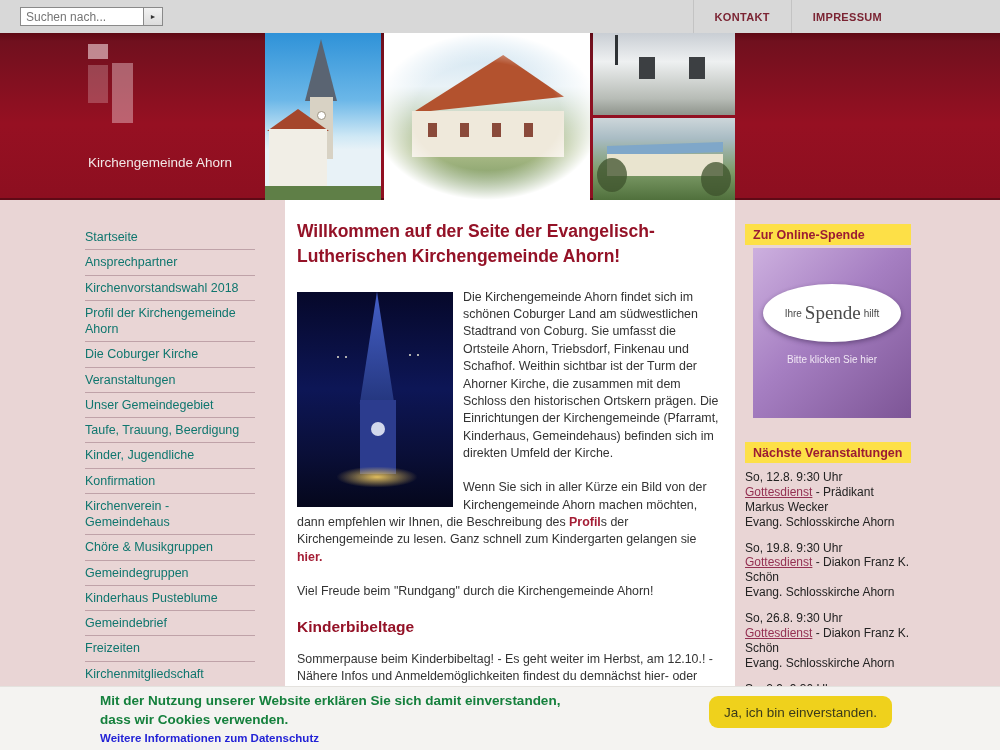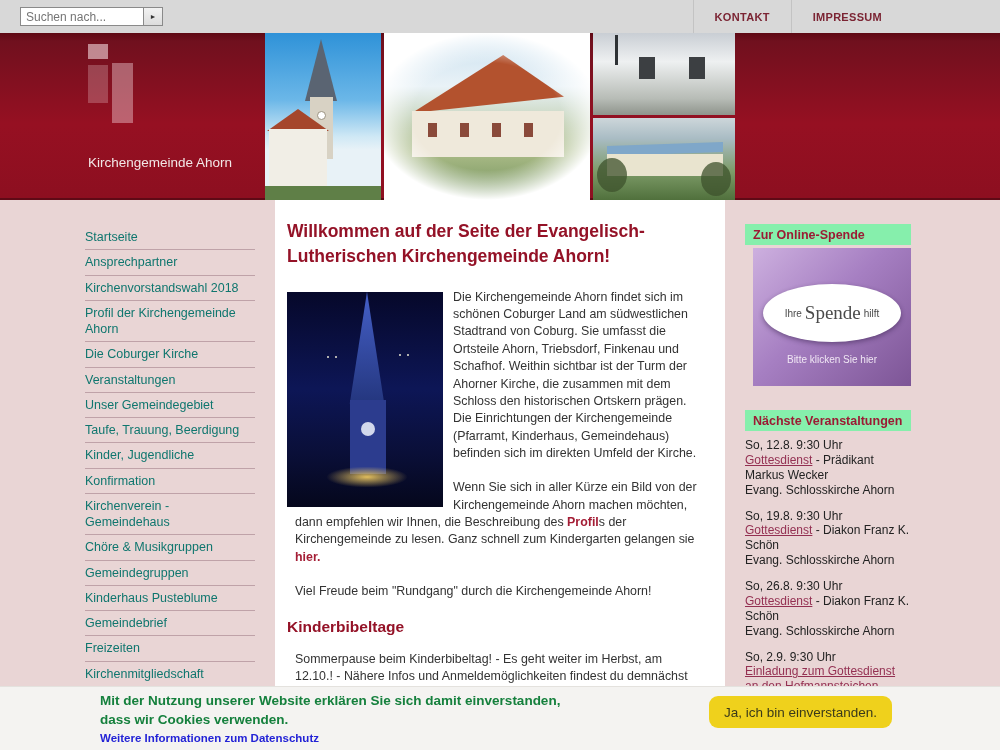--- a/index.html
+++ b/index.html
@@ -50,38 +50,38 @@
   .prb-roof { position:absolute; left:14px; top:26px; width:116px; height:10px; background:#7fa7c9; transform:skewY(-2deg); }
   .prb-wall { position:absolute; left:14px; top:36px; width:116px; height:22px; background:#e9e4cf; }
   .prb-tree { position:absolute; width:30px; height:34px; border-radius:50%; background:rgba(62,82,44,.75); }
 
   
   .sidebar { position:absolute; left:85px; top:225px; width:170px; z-index:2; }
   .side-item { display:block; padding:4px 0 4px; border-bottom:1px solid #bfa2a8; color:#0f766e; font-size:12.5px; line-height:1.3; cursor:pointer; }
   .sidebar-footer { text-align:center; font-weight:bold; color:#2e2e2e; font-size:13px; margin-top:25px; }
 
   
-  .main-col { position:absolute; left:275px; top:200px; width:450px; height:550px; background:#fff; padding:19px 15px 0 12px; z-index:1; }
+  .main-col { position:absolute; left:285px; top:200px; width:450px; height:550px; background:#fff; padding:19px 15px 0 12px; z-index:1; }
   .main-col h1 { font-size:17.5px; color:#941227; margin:0 0 19px; line-height:1.45; font-weight:bold; }
   .main-col h2 { font-size:15.5px; color:#941227; margin:14px 0 15px; font-weight:bold; }
-  p.body { font-size:12.4px; color:#333; line-height:1.4; margin:0 8px 17px; }
+  p.body { font-size:12.4px; color:#333; line-height:1.4; margin:0 0 17px; }
   .redlink { color:#a41d35; font-weight:bold; cursor:pointer; }
 
   .night-img { float:left; width:156px; height:215px; margin:3px 10px 4px 0; position:relative; overflow:hidden;
     background:linear-gradient(180deg,#06082a 0%,#0d1656 45%,#0a0f38 75%,#05071c 100%); }
   .n-spire { position:absolute; left:56px; top:0; width:48px; height:112px; background:linear-gradient(180deg,#4560c8,#24367e); clip-path:polygon(50% 0,86% 100%,14% 100%); }
   .n-tower { position:absolute; left:63px; top:108px; width:36px; height:74px; background:#2c3c8e; }
   .n-clock { position:absolute; left:74px; top:130px; width:14px; height:14px; border-radius:50%; background:#e4e9f6; opacity:.9; }
   .n-glow  { position:absolute; left:22px; top:170px; width:116px; height:30px; background:radial-gradient(ellipse 50% 50% at 50% 50%, rgba(236,199,96,.95) 0%, rgba(236,199,96,0) 70%); }
   .n-dot { position:absolute; width:2px; height:2px; border-radius:50%; background:#e8e4d0; }
 
   
   .right-col { position:absolute; left:745px; top:224px; width:166px; z-index:2; }
-  .panel-bar { background:#86efac; padding:4px 8px 3px; font-weight:bold; color:#9b1b34; font-size:12.5px; }
-  .spende-box { margin:3px 0 24px 8px; width:158px; height:138px; position:relative; cursor:pointer;
+  .panel-bar { background:#fde047; padding:4px 8px 3px; font-weight:bold; color:#9b1b34; font-size:12.5px; }
+  .spende-box { margin:3px 0 24px 8px; width:158px; height:170px; position:relative; cursor:pointer;
     background:linear-gradient(135deg,#cdb0df 0%,#a67fc2 45%,#7d5596 100%); }
   .spende-ellipse { position:absolute; left:10px; top:36px; width:138px; height:58px; background:#fff; border-radius:50%;
     box-shadow:0 2px 5px rgba(40,20,60,.45); display:flex; align-items:center; justify-content:center; gap:3px; color:#4a4a4a; }
   .sp-small { font-size:10px; }
   .sp-big { font-size:19px; font-family:"Liberation Serif","DejaVu Serif",serif; }
   .spende-sub { position:absolute; left:0; right:0; top:106px; text-align:center; color:#f0e6f4; font-size:10px; }
   .events-bar { margin-top:12px; }
   .event { margin:7px 0 11px; font-size:12px; color:#222; line-height:1.24; }
   .event-link { color:#943052; text-decoration:underline; cursor:pointer; }
 

